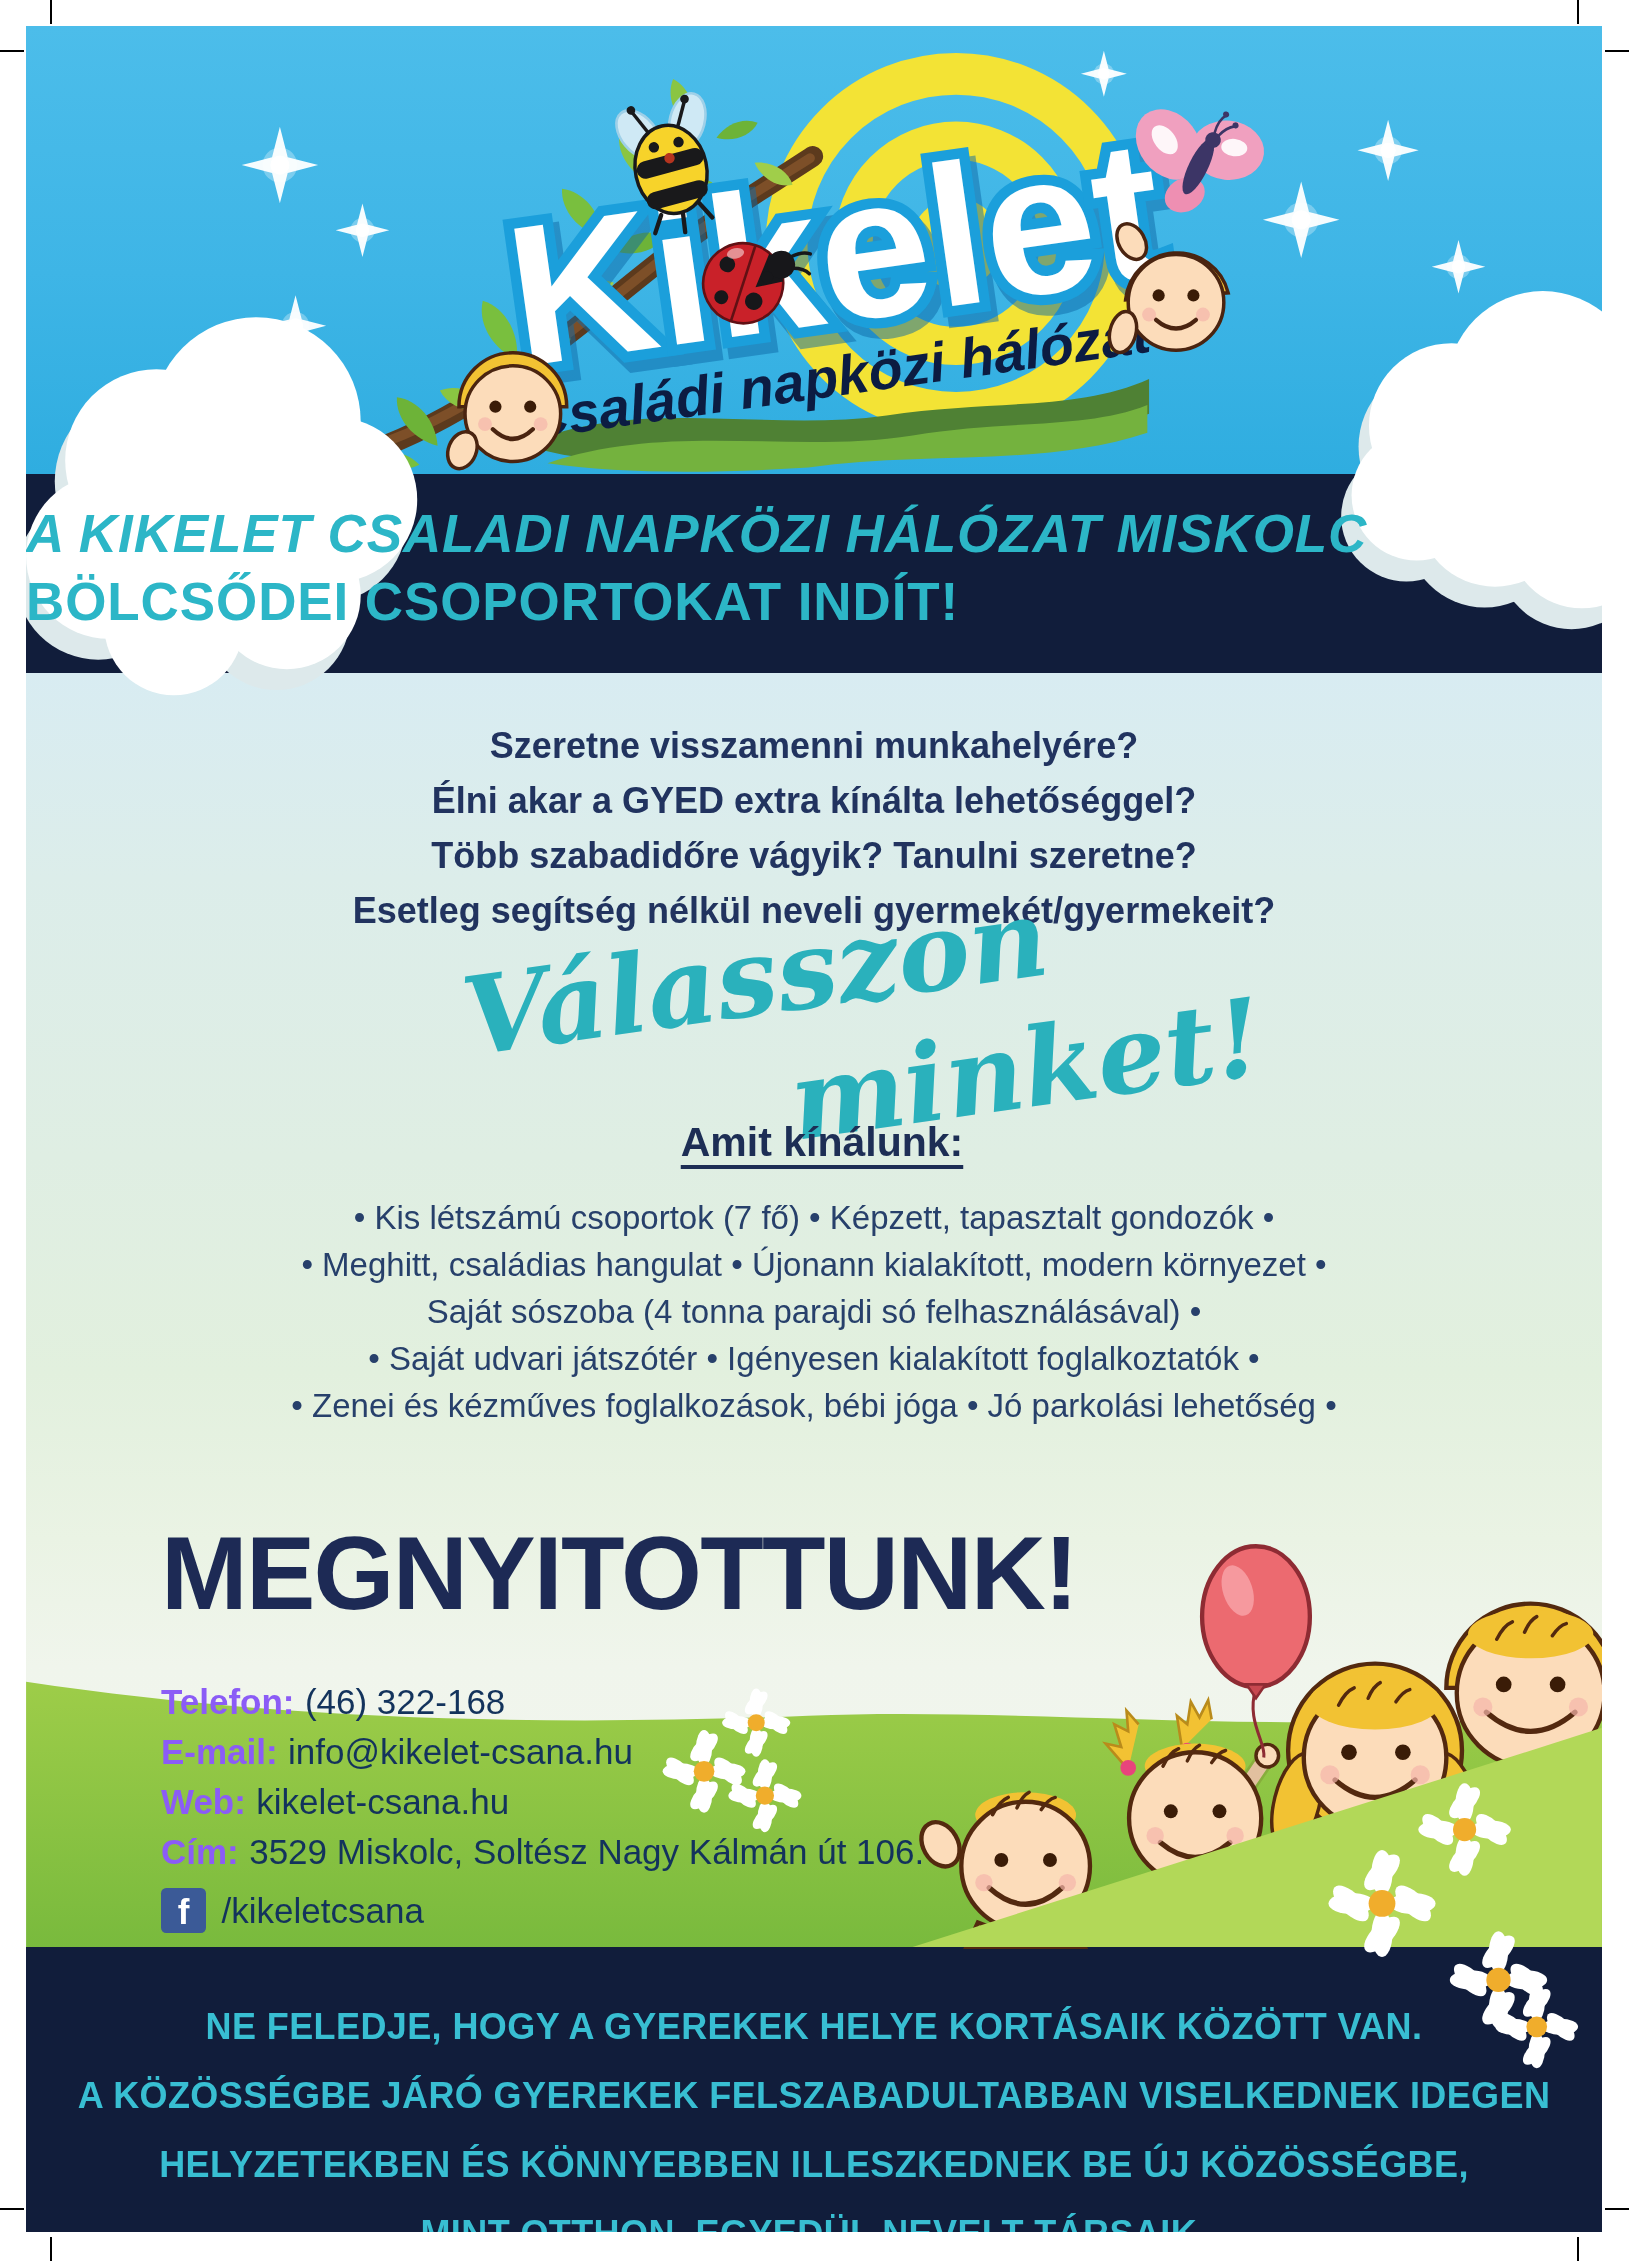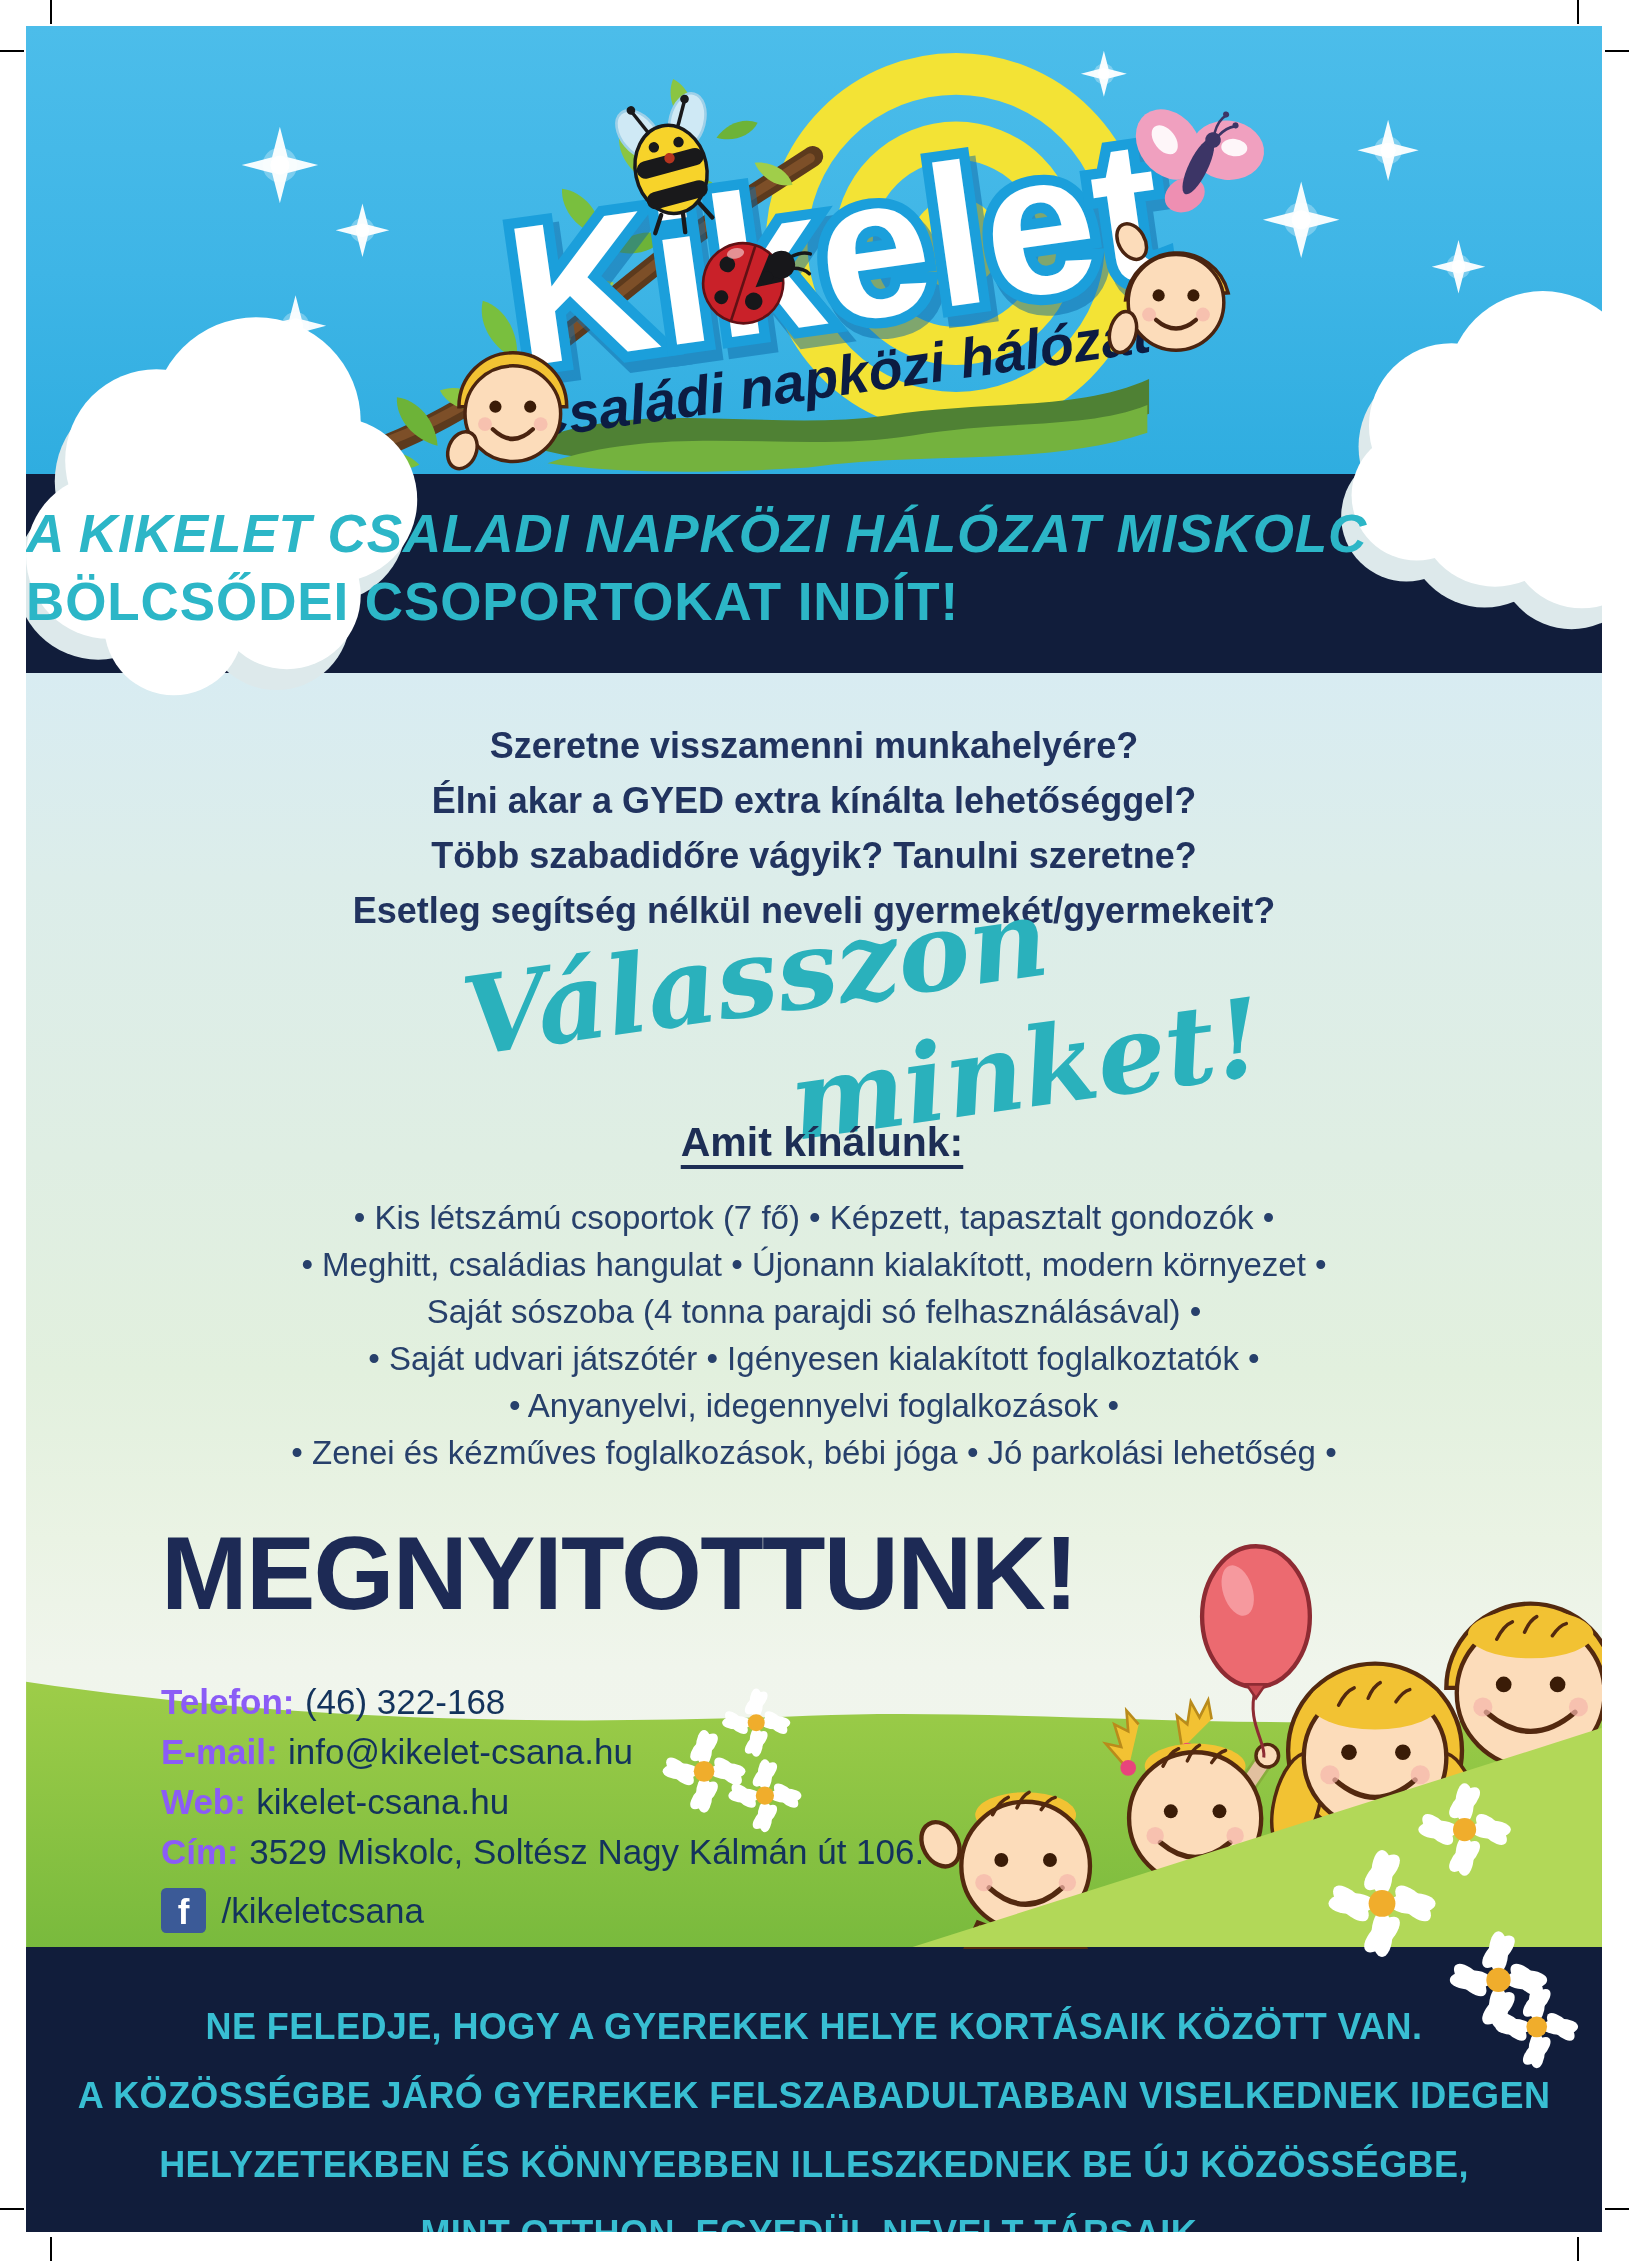--- a/index.html
+++ b/index.html
@@ -341,21 +341,20 @@
     <div class="txt script-note script-1">Válasszon</div>
     <div class="txt script-note script-2">minket!</div>
 
     <div class="txt offers-title">Amit kínálunk:</div>
 
     <div class="txt offers-list">
       <div>• Kis létszámú csoportok (7 fő) • Képzett, tapasztalt gondozók •</div>
       <div>• Meghitt, családias hangulat • Újonann kialakított, modern környezet •</div>
       <div>Saját sószoba (4 tonna parajdi só felhasználásával) •</div>
       <div>• Saját udvari játszótér • Igényesen kialakított foglalkoztatók •</div>
-      <div>• Anyanyelvi, idegennyelvi foglalkozások •</div>
       <div>• Zenei és kézműves foglalkozások, bébi jóga • Jó parkolási lehetőség •</div>
     </div>
 
     <div class="txt opened">MEGNYITOTTUNK!</div>
 
     <div class="txt contact">
       <div class="row">
         <span class="lab">Telefon:</span>
         <span>(46) 322-168</span>
       </div>

